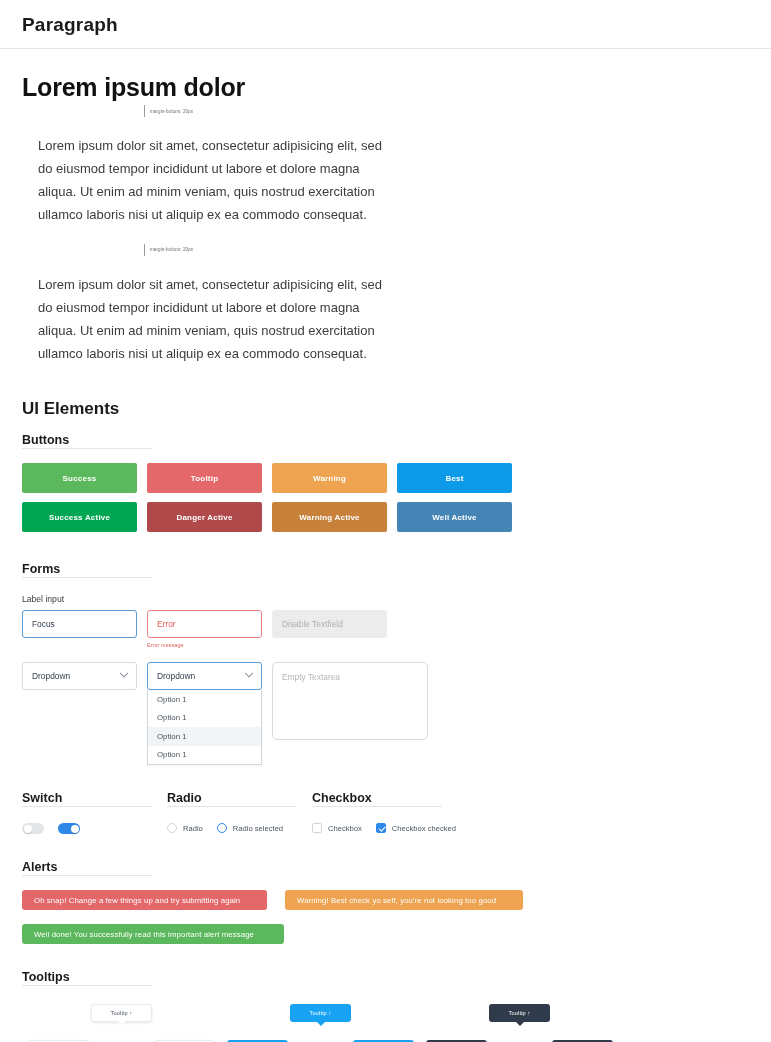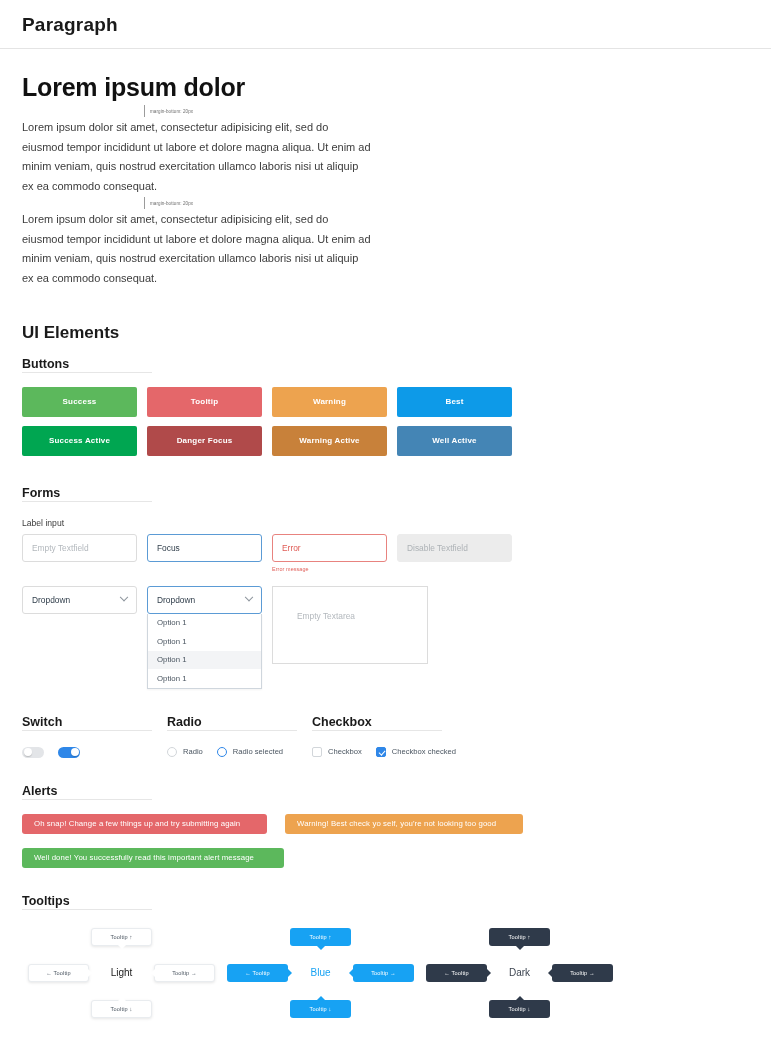--- a/index.html
+++ b/index.html
@@ -53,22 +53,22 @@
     width: 1px; height: 12px;
     background: #9b9b9b;
   }
   .margin-note span {
     font-size: 4.5px;
     color: #6d6d6d;
     letter-spacing: .1px;
     white-space: nowrap;
   }
   .para-text {
-    margin: 0;
-    font-size: 11px;
+    margin: 16px;
+    font-size: 13px;
     line-height: 1.78;
     color: #3c3c3c;
     max-width: 350px;
   }
 
   
   .h2 {
     margin: 0 0 14px 0;
     font-size: 17px;
     font-weight: 600;
@@ -193,26 +193,26 @@
     font-size: 7.8px;
     color: #4a5560;
     cursor: pointer;
   }
   .option.highlight { background: #f3f4f6; }
   .textarea {
     grid-column: 3 / span 2;
     width: 156px;
     height: 78px;
     border: 1px solid #dcdcdc;
-    border-radius: 0;
+    border-radius: 5px;
     background: #fff;
     font-family: "Liberation Sans", sans-serif;
     font-size: 8.4px;
     color: #33404d;
-    padding: 24px;
+    padding: 9px;
     resize: none;
     outline: none;
   }
   .textarea::placeholder { color: #b3b8bd; }
 
   
   .triple {
     margin-top: 26px;
     display: grid;
     grid-template-columns: 145px 145px 230px;
@@ -413,34 +413,33 @@
       <h2 class="h2">UI Elements</h2>
 
       <div>
         <div class="h3">Buttons</div>
         <div class="btn-grid" id="btn-grid">
             <button class="btn" style="background: rgb(92, 184, 92);">Success</button>
             <button class="btn" style="background: rgb(228, 103, 106);">Tooltip</button>
             <button class="btn" style="background: rgb(237, 163, 79);">Warning</button>
             <button class="btn" style="background: rgb(13, 154, 232);">Best</button>
             <button class="btn" style="background: rgb(0, 166, 81);">Success Active</button>
-            <button class="btn" style="background: rgb(176, 74, 74);">Danger Focus</button>
+            <button class="btn" style="background: rgb(176, 74, 74);">Danger Active</button>
             <button class="btn" style="background: rgb(200, 129, 58);">Warning Active</button>
             <button class="btn" style="background: rgb(68, 133, 181);">Well Active</button>
           </div>
       </div>
 
       <div style="margin-top:30px;">
         <div class="h3">Forms</div>
 
         <div class="forms-wrap">
           <div class="label-input">Label input</div>
 
           <div class="field-row">
-            <input class="tf" placeholder="Empty Textfield" style="">
             <input class="tf focus" value="Focus" style="">
             <div>
               <input class="tf error" value="Error" style="">
               <div class="err-msg">Error message</div>
             </div>
             <input class="tf disabled" disabled="" value="Disable Textfield" style="">
           </div>
 
           <div class="row2">
             <div class="select-box">

